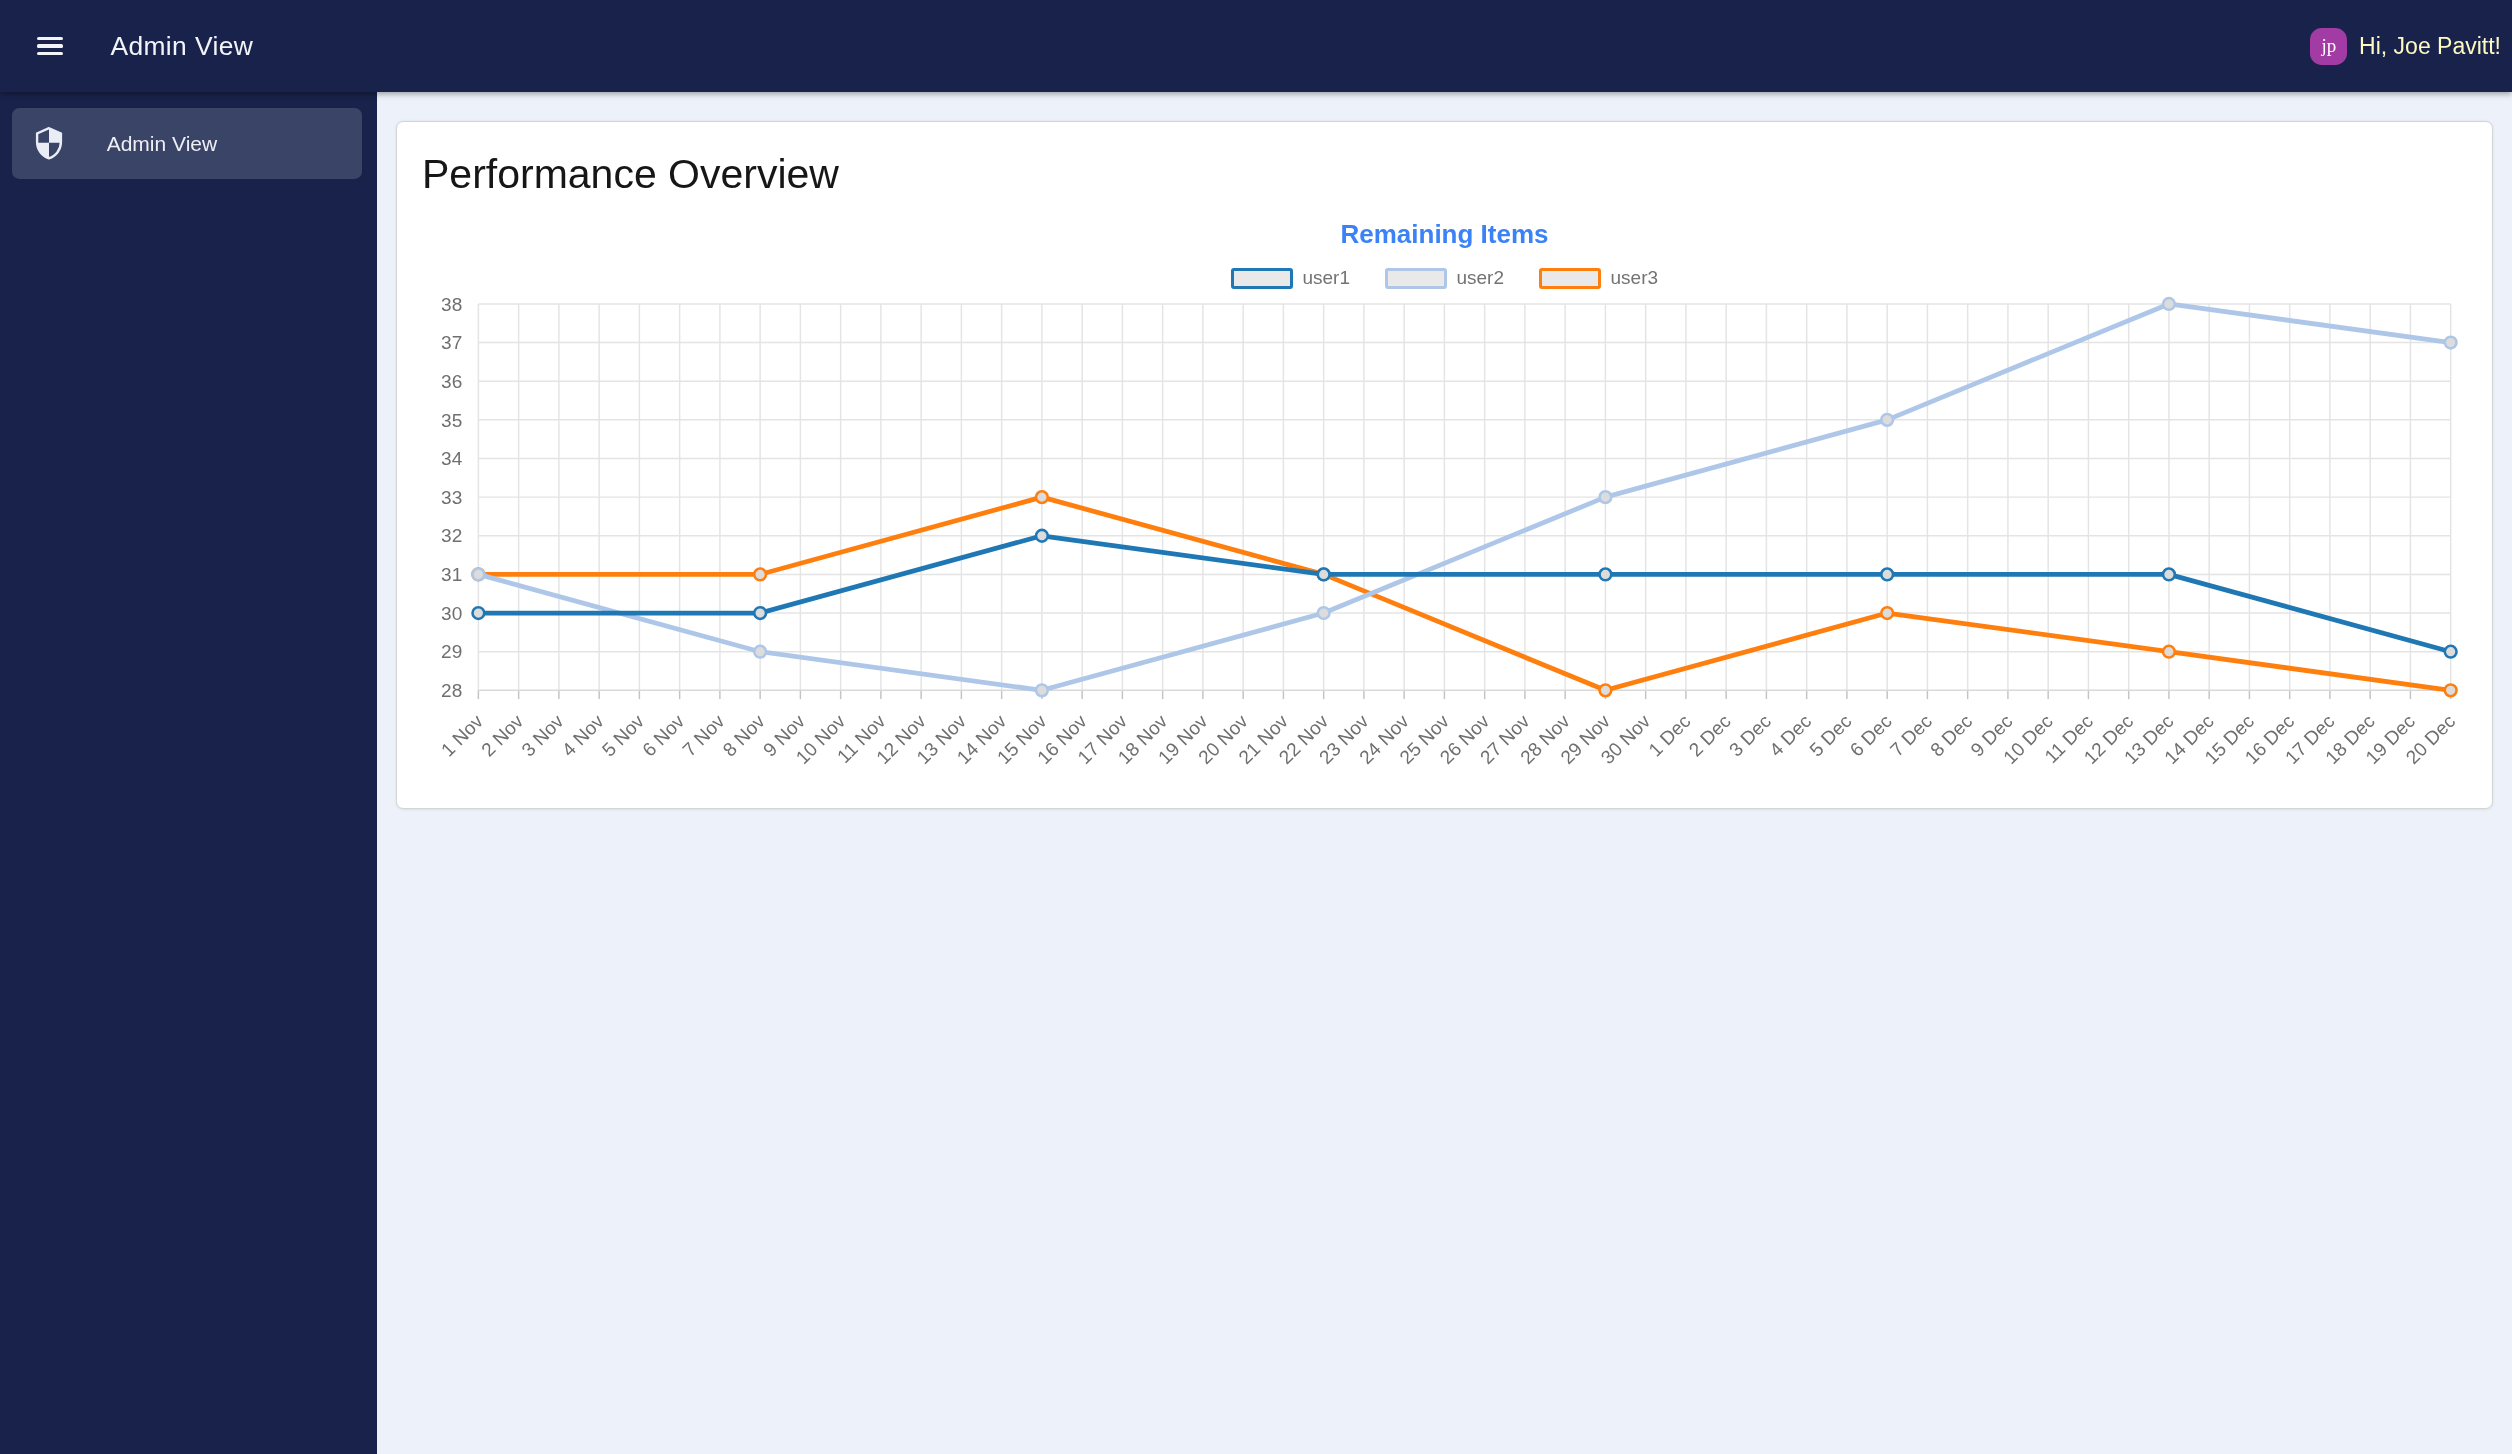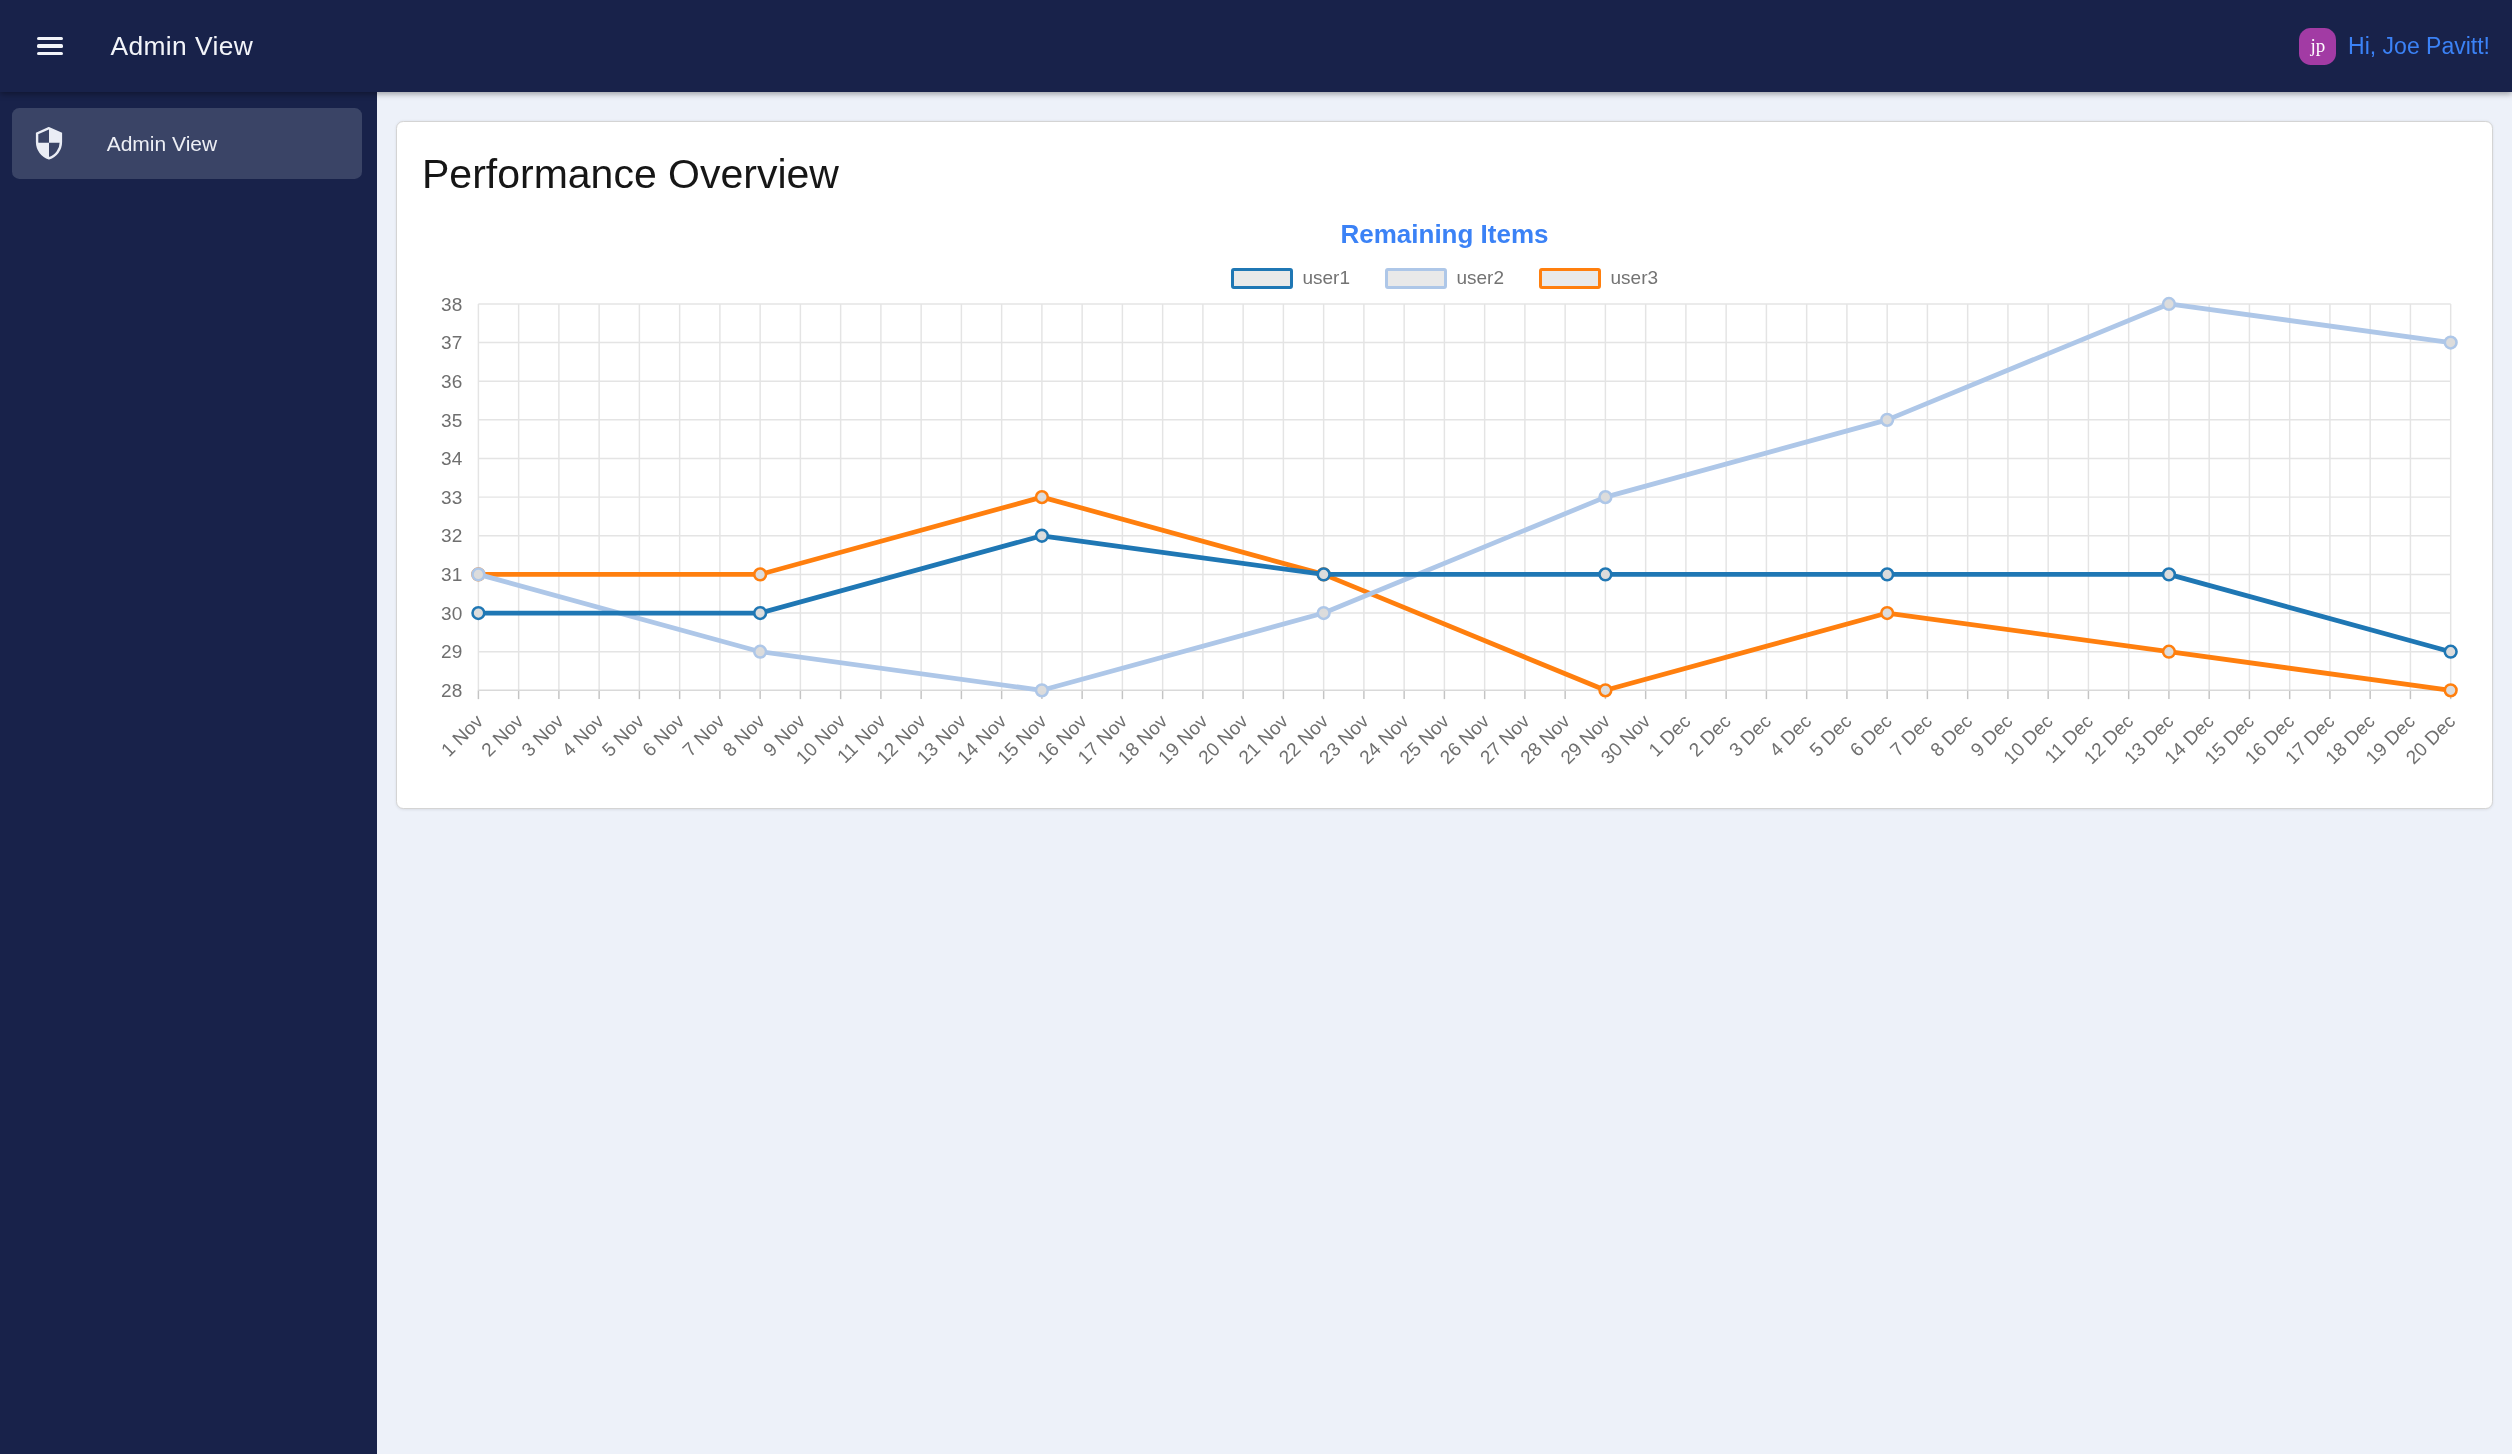--- a/index.html
+++ b/index.html
@@ -7,24 +7,24 @@
     font-family:"Liberation Sans", sans-serif; background:#EDF1F9; }
 
   
   .header { position:absolute; left:0; top:0; width:2512px; height:92px;
     background:#18224A; display:flex; align-items:center; z-index:20;
     box-shadow:0 2.2px 5.9px rgba(0,0,0,.35); }
   .hamburger { margin-left:37px; width:26.4px; height:19px; display:flex;
     flex-direction:column; justify-content:space-between; cursor:pointer; background:none; border:none; }
   .hamburger span { display:block; width:26.4px; height:3.3px; background:#F2F4F9; border-radius:1.5px; }
   .app-title { margin-left:47px; font-size:26.4px; color:#F2F4F9; letter-spacing:0.4px; }
-  .header-right { margin-left:auto; margin-right:22px; display:flex; align-items:center; gap:11.7px; }
+  .header-right { margin-left:auto; margin-right:11px; display:flex; align-items:center; gap:11.7px; }
   .avatar { width:37px; height:37px; border-radius:11.7px; display:flex; align-items:center;
     justify-content:center; color:#fff; font-family:"Liberation Serif", serif; font-size:19px; }
-  .greeting { font-size:23px; color:#3b82f6; }
+  .greeting { font-size:23px; color:#fef9c3; }
 
   
   .sidebar { position:absolute; left:0; top:92px; width:377px; height:1362px;
     background:#18224A; z-index:10; padding-top:11.7px; }
   .nav-item { height:71px; display:flex; align-items:center; padding-left:31px;
     cursor:pointer; color:#EDEFF5; }
   .nav-item.active { background:#3A4466; border-radius:7.3px; margin:4.4px 15.4px 0 11.7px;
     padding-left:19px; }
   .nav-icon { width:37px; display:flex; justify-content:center; align-items:center; margin-right:39px; }
   .nav-item.active .nav-icon { margin-right:39px; }

